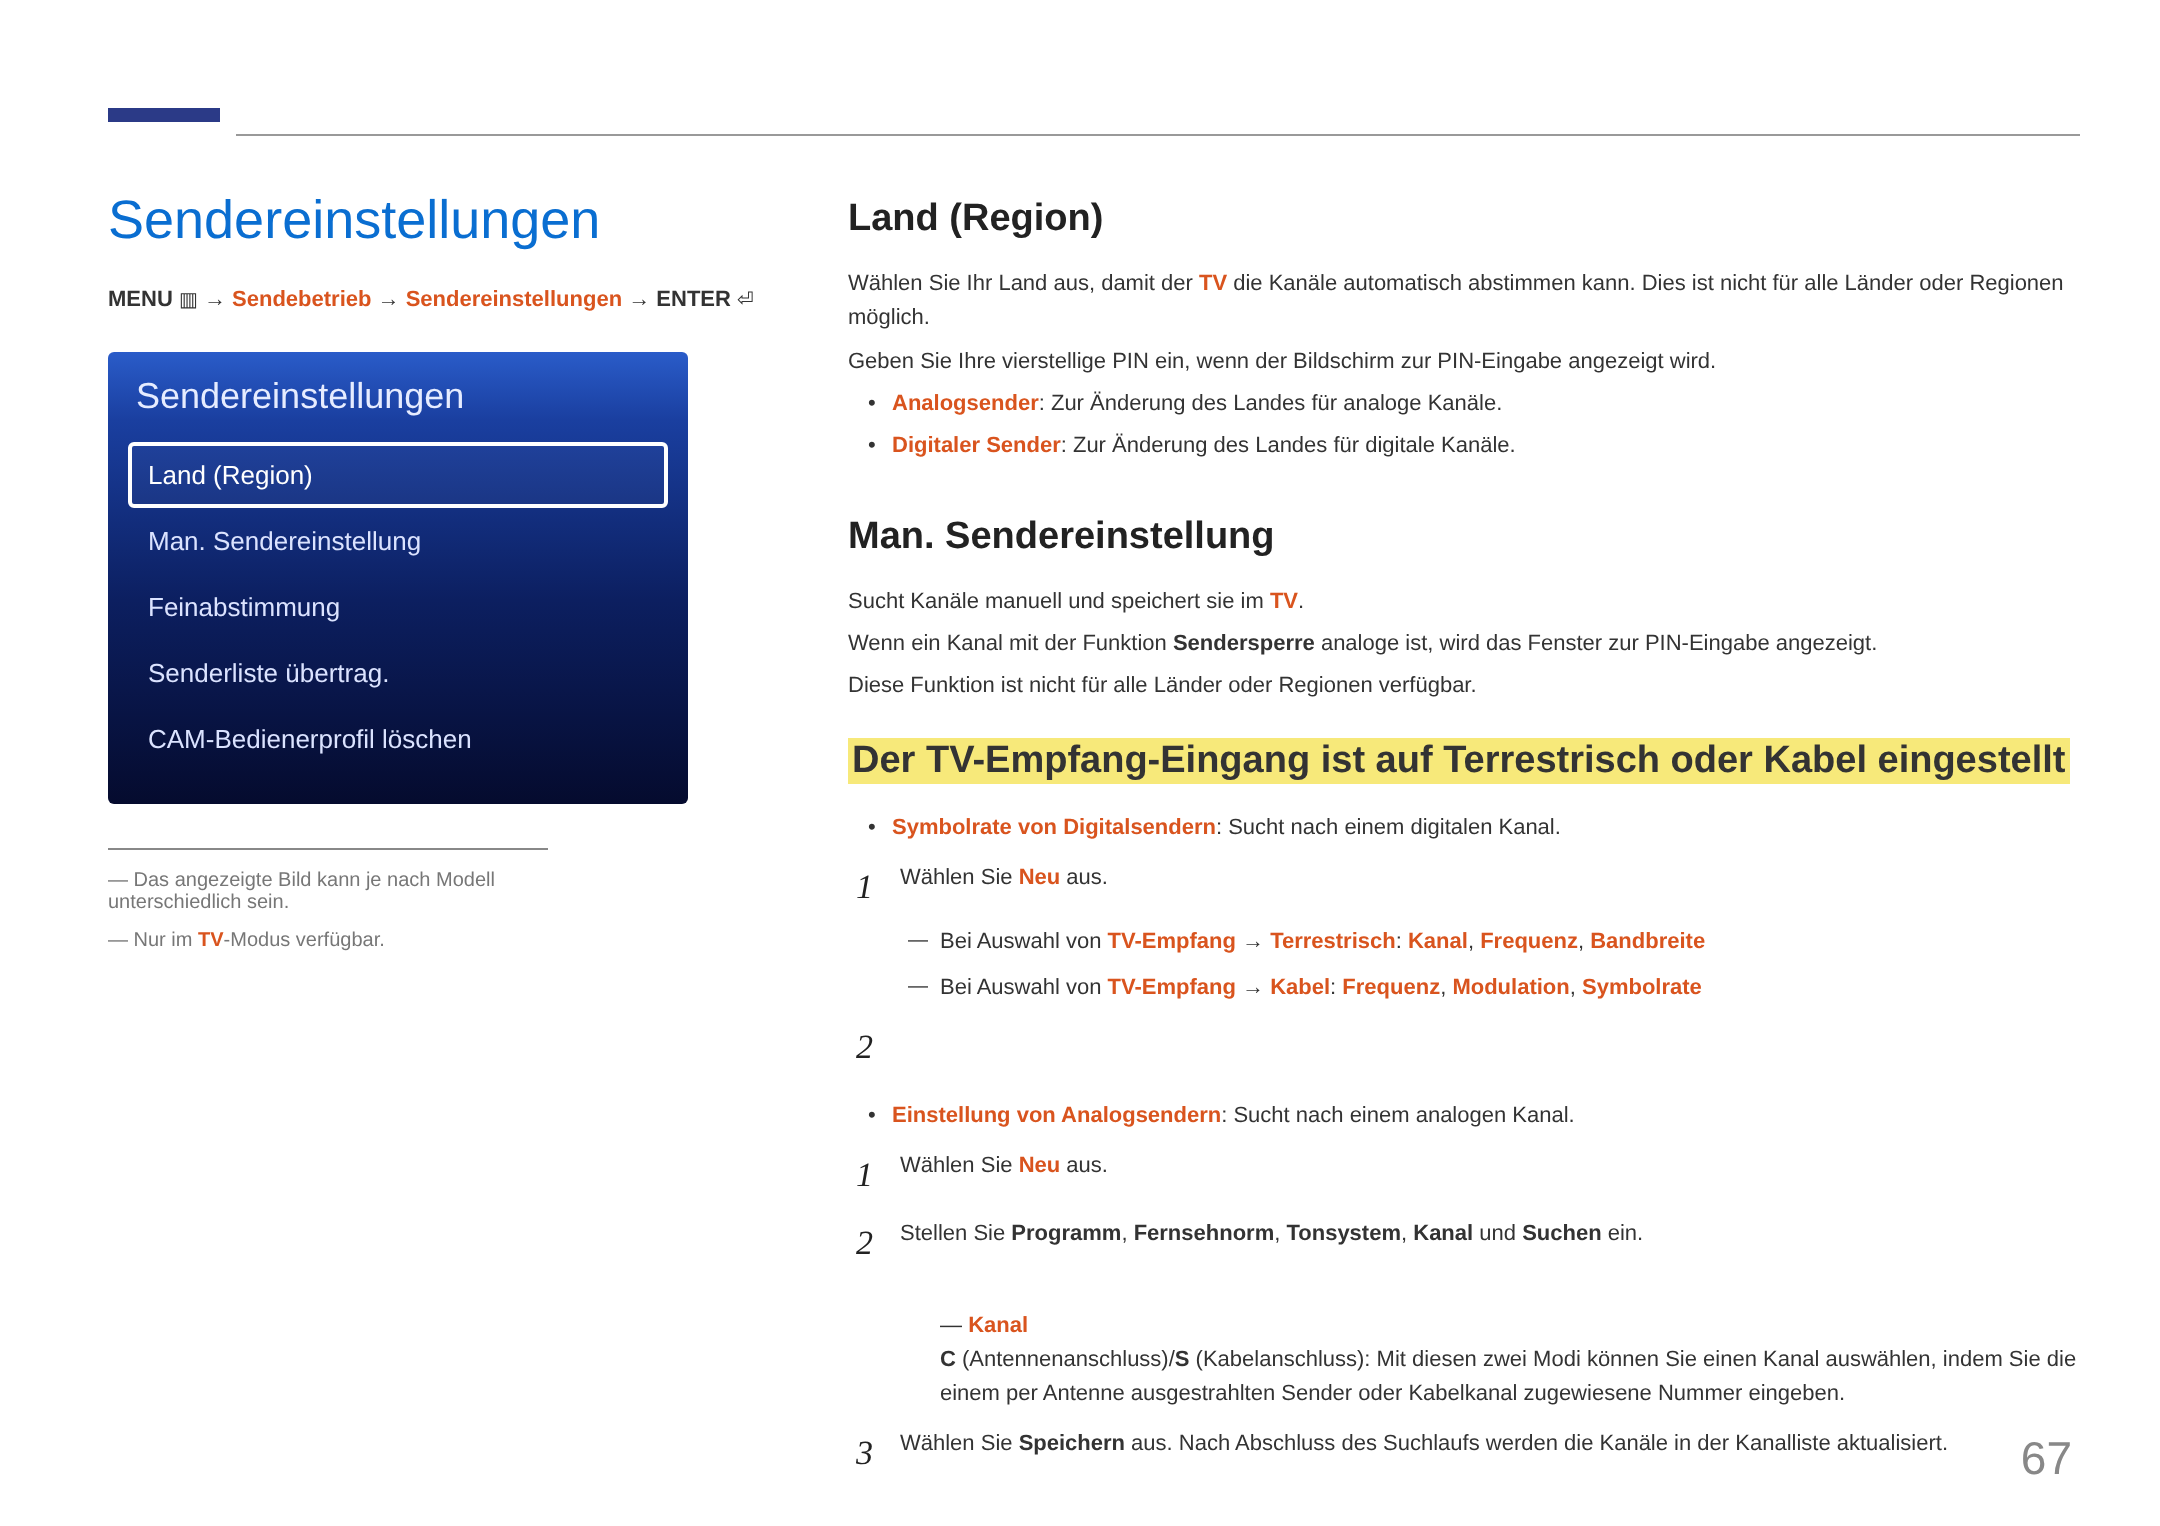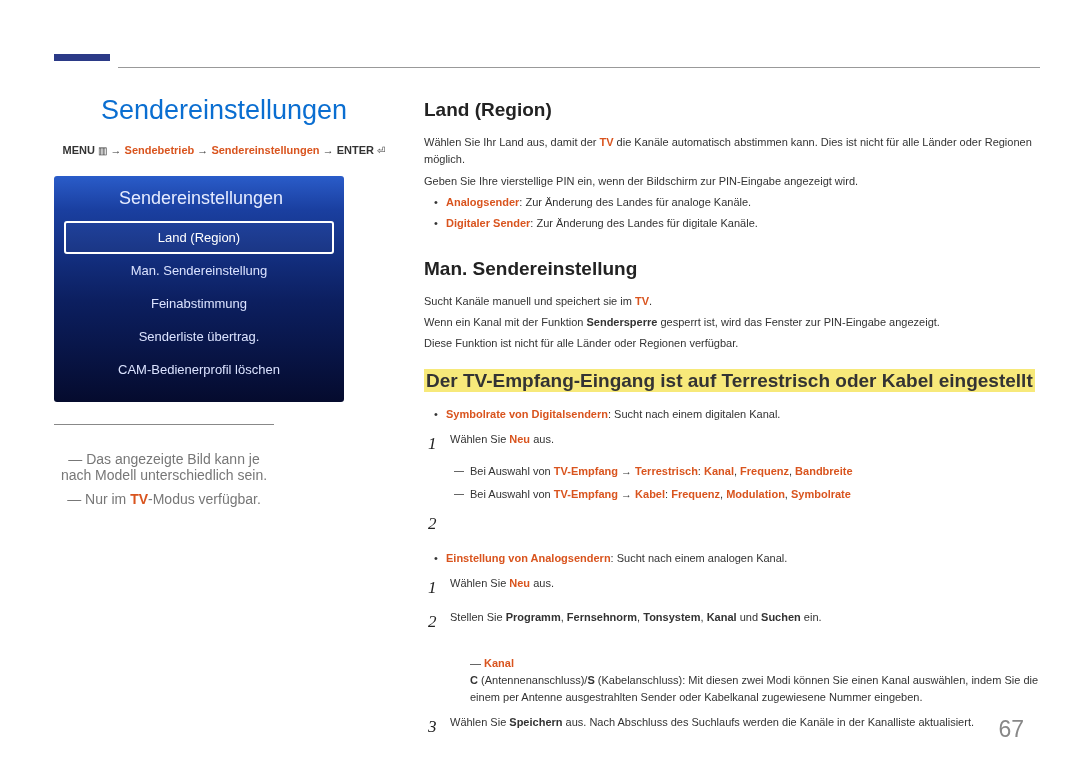--- a/index.html
+++ b/index.html
@@ -31,21 +31,20 @@
     position: absolute;
     top: 95px;
     left: 54px;
     right: 40px;
     bottom: 40px;
     display: flex;
   }
   .left-col {
     width: 370px;
     padding-right: 30px;
-    text-align: center;
   }
   .right-col {
     flex: 1;
     font-size: 11px;
     line-height: 1.55;
   }
   .page-title {
     color: #0a6ed1;
     font-size: 27px;
     font-weight: 500;
@@ -80,25 +79,25 @@
   }
   .menu-item.selected {
     border: 2px solid #fff;
     border-radius: 3px;
     padding: 7px 8px;
     color: #fff;
     background: rgba(255,255,255,0.03);
   }
   .notes {
     margin-top: 22px;
-    font-size: 14px;
+    font-size: 10px;
     color: #777;
     border-top: 1px solid #888;
     width: 220px;
-    padding-top: 26px;
+    padding-top: 10px;
   }
   .notes p { margin-bottom: 8px; }
   .right-col h2 {
     font-size: 19px;
     font-weight: bold;
     color: #222;
     margin-bottom: 10px;
   }
   .right-col h2.sec2 { margin-top: 22px; }
   .right-col p { margin-bottom: 4px; }
@@ -151,21 +150,21 @@
     top: 0;
     font-size: 10px;
   }
   .kanal-block {
     padding-left: 46px;
     margin-top: 20px;
   }
   .page-num {
     position: absolute;
     bottom: 20px;
-    right: 56px;
+    right: 44px;
     font-size: 23px;
     color: #888;
     margin-top: 15px;
   }
 </style>
 </head>
 <body>
 
 <div class="top-bar"></div>
 <div class="top-rule"></div>
@@ -216,21 +215,21 @@
     </p>
     <p class="bul">
       <span class="orange-b">Digitaler Sender</span><span>: Zur Änderung des Landes für digitale Kanäle.</span>
     </p>
 
     <h2 class="sec2">Man. Sendereinstellung</h2>
     <p>
       <span>Sucht Kanäle manuell und speichert sie im </span><span class="orange-b">TV</span><span>.</span>
     </p>
     <p>
-      <span>Wenn ein Kanal mit der Funktion </span><span class="bold">Sendersperre</span><span> gesperrt ist, wird das Fenster zur PIN-Eingabe angezeigt.</span>
+      <span>Wenn ein Kanal mit der Funktion </span><span class="bold">Sendersperre</span><span> analoge ist, wird das Fenster zur PIN-Eingabe angezeigt.</span>
     </p>
     <p>Diese Funktion ist nicht für alle Länder oder Regionen verfügbar.</p>
 
     <div class="hl-wrap">
       <span class="highlight-head">Der TV-Empfang-Eingang ist auf Terrestrisch oder Kabel eingestellt</span>
     </div>
 
     <p class="bul">
       <span class="orange-b">Symbolrate von Digitalsendern</span><span>: Sucht nach einem digitalen Kanal.</span>
     </p>

